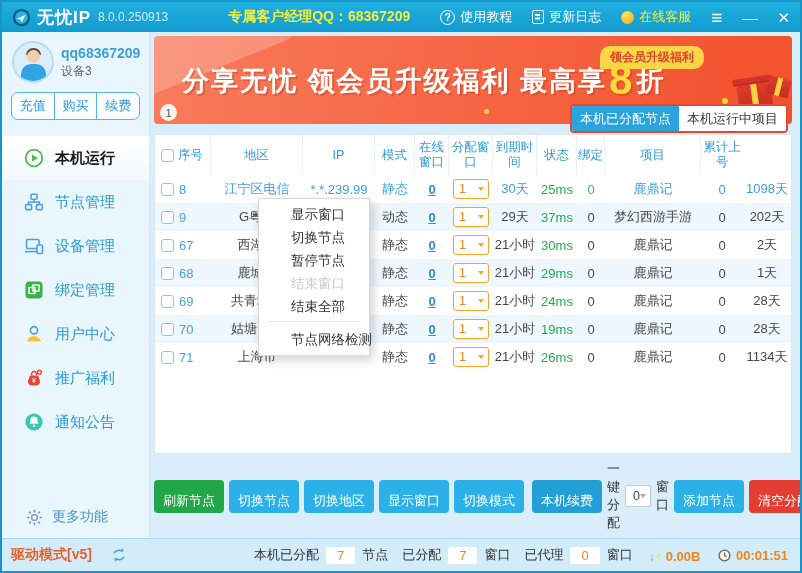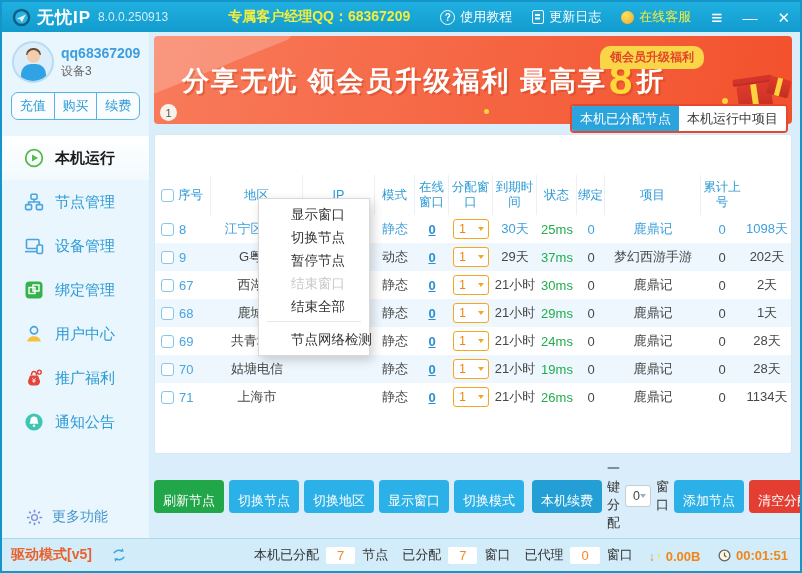--- a/index.html
+++ b/index.html
@@ -63,21 +63,21 @@
   .spark3 { width:5px; height:5px; left:330px; bottom:10px; }
   .page-dot { position:absolute; left:6px; bottom:3px; width:17px; height:17px; border-radius:50%; background:#f7f3ea; color:#555; font-size:11px; display:flex; align-items:center; justify-content:center; cursor:pointer; }
 
   .tabs { position:absolute; top:72px; right:12px; display:flex; border:2px solid #e4482e; border-radius:4px; overflow:hidden; background:#fff; z-index:5; }
   .tab { min-width:104px; height:25px; display:flex; align-items:center; justify-content:center; font-size:13px; color:#3a3a3a; background:#fff; cursor:pointer; padding:0 8px; }
   .tab.active { background:#2ba4dd; color:#fff; }
 
   
   .table { margin-top:10px; flex:1; background:#fff; border:1px solid #d8e8f0; border-radius:3px; display:flex; flex-direction:column; min-height:0; overflow:hidden; }
   .cols { display:grid; grid-template-columns:56px 92px 72px 40px 34px 44px 44px 40px 28px 96px 42px 1fr; align-items:center; }
-  .thead { flex:0 0 40px;margin-top:40px; }
+  .thead { flex:0 0 40px; }
   .th { height:40px; display:flex; align-items:center; justify-content:center; text-align:center; font-size:12.5px; color:#2e9bd6; line-height:1.2; border-right:1px solid #eaf1f6; }
   .th:last-child { border-right:none; }
   .th.first { justify-content:flex-start; padding-left:6px; gap:4px; }
   .tbody { flex:1; overflow:hidden; }
   .tr { height:28px; font-size:13px; color:#474747; cursor:default; }
   .tbody .tr:nth-of-type(even) { background:#eef7fd; }
   .td { text-align:center; overflow:hidden; white-space:nowrap; }
   .td.c-no { display:flex; align-items:center; gap:5px; padding-left:6px; color:#4aa3df; }
   .cb { width:13px; height:13px; border:1px solid #86c6ea; border-radius:3px; background:#fff; flex:0 0 13px; cursor:pointer; }
   .c-online a { color:#2d8fd0; text-decoration:underline; font-weight:bold; cursor:pointer; }

